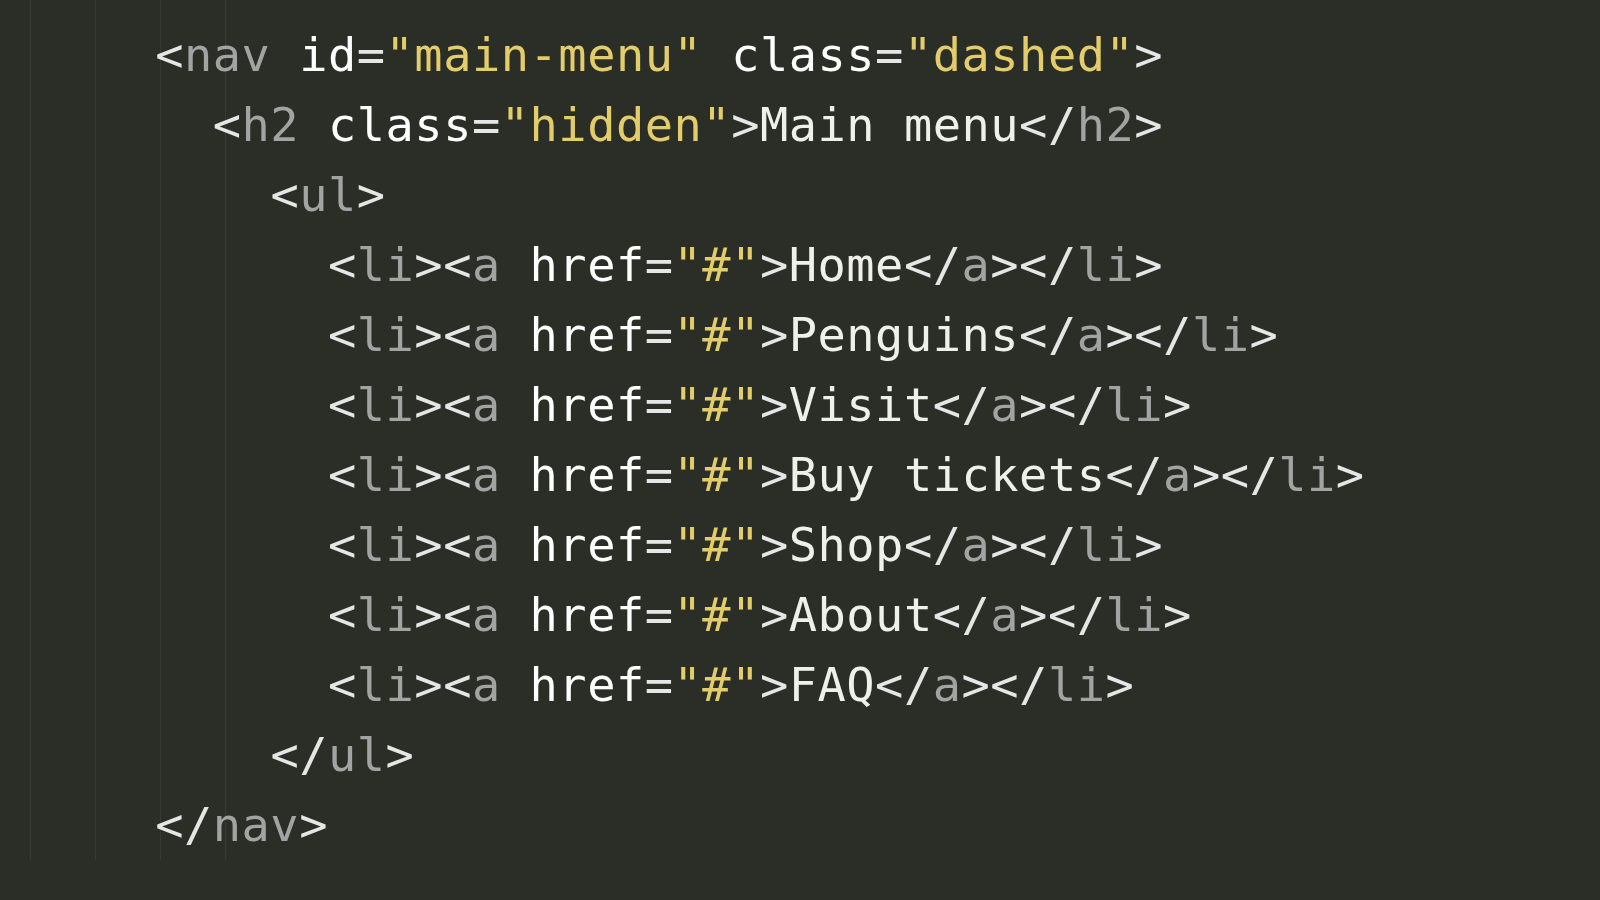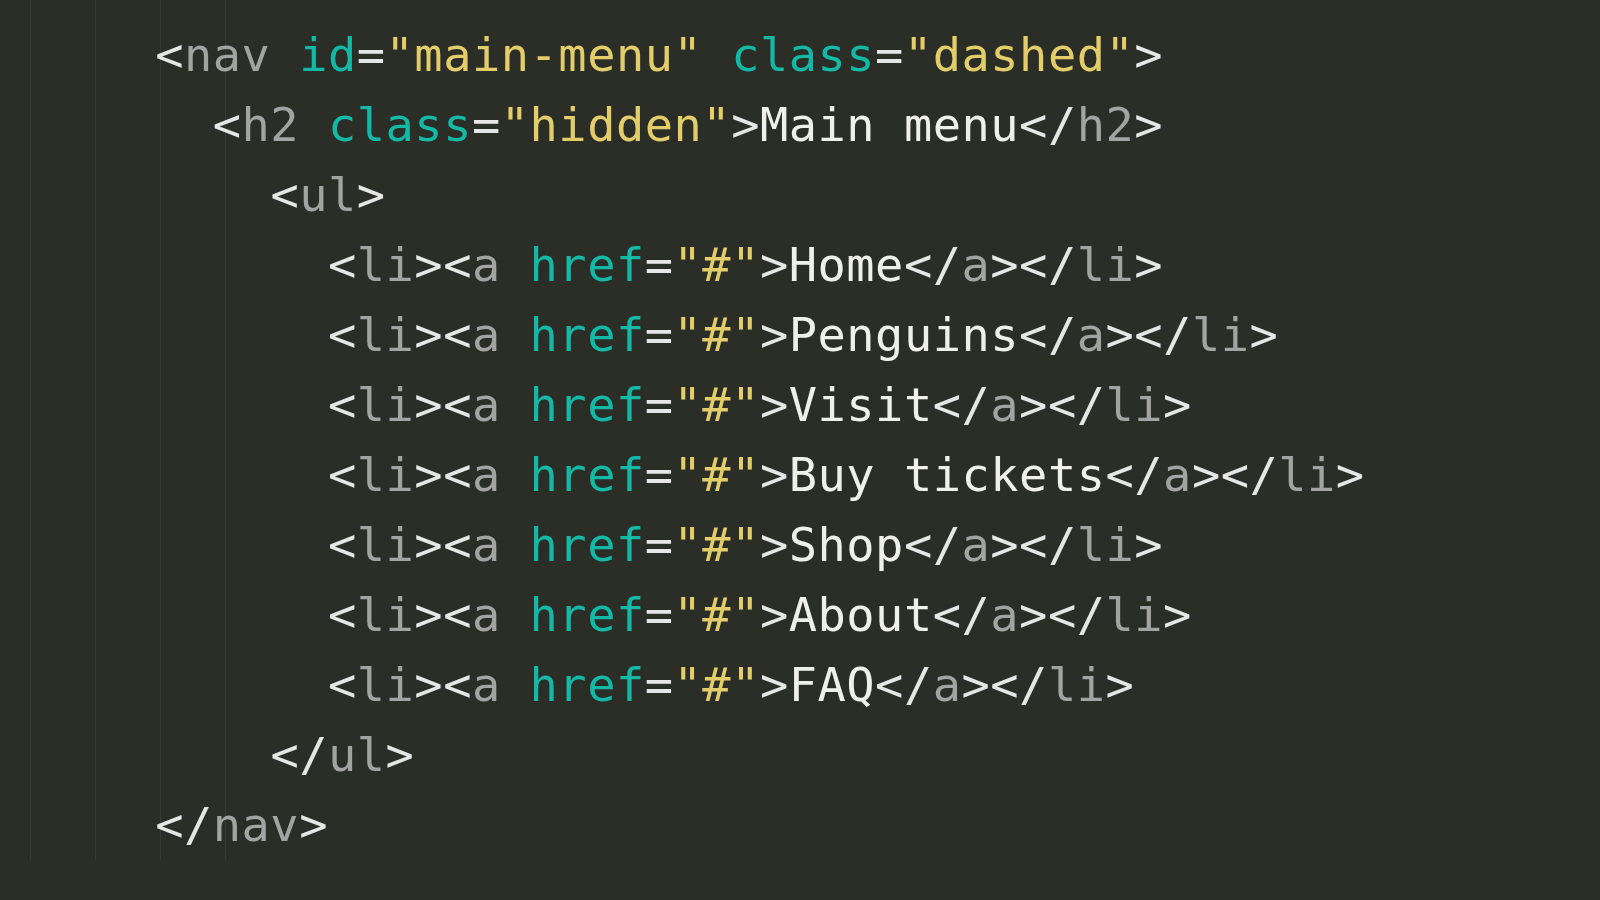--- a/index.html
+++ b/index.html
@@ -31,21 +31,21 @@
   .guides span {
     position: absolute;
     top: 0;
     bottom: 0;
     width: 1px;
     background: rgba(255,255,255,0.06);
   }
 
   .p  { color: #e6e6e6; }            
   .tag{ color: #a3a3a3; }            
-  .at { color: #14b8a6; }            
+  .at { color: #ffffff; }            
   .op { color: #e6e6e6; }            
   .str{ color: #e3cd6b; }            
   .txt{ color: #f0f0ea; }            
 
   .line { display: block; padding-left: 40px; }
 </style>
 </head>
 <body>
 
 <pre class="code"><div class="guides">

